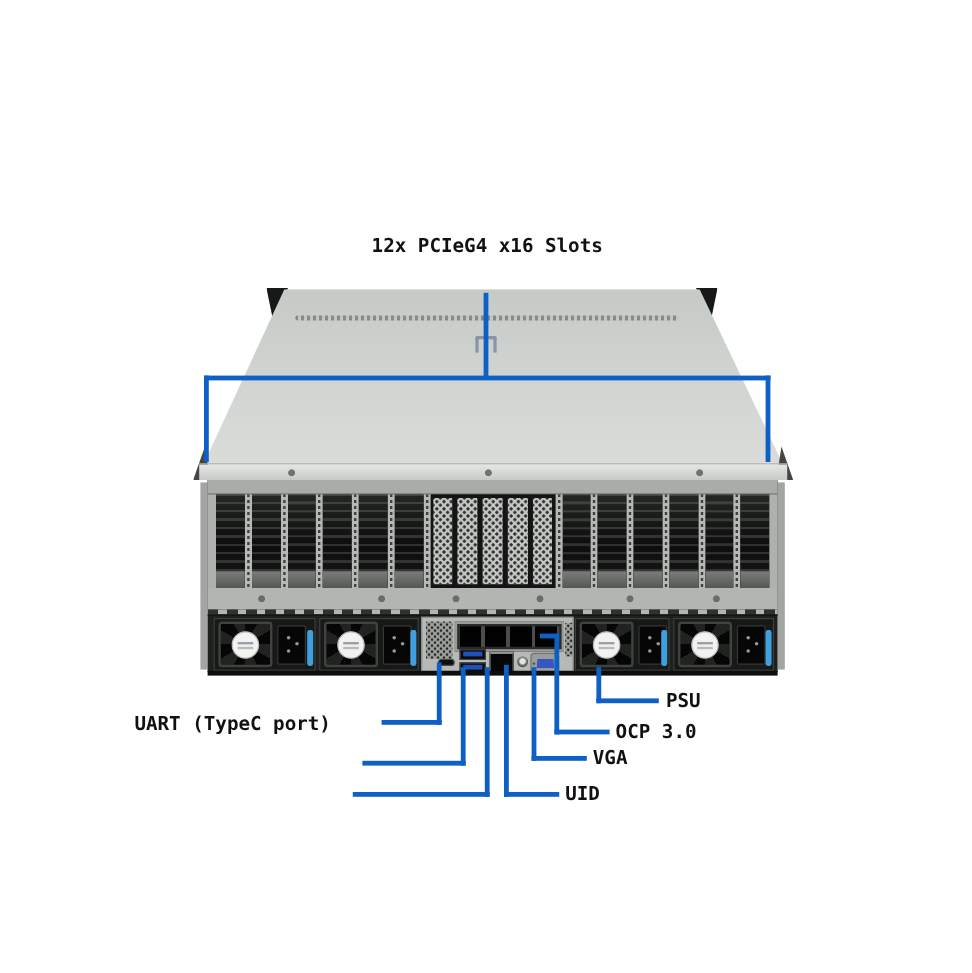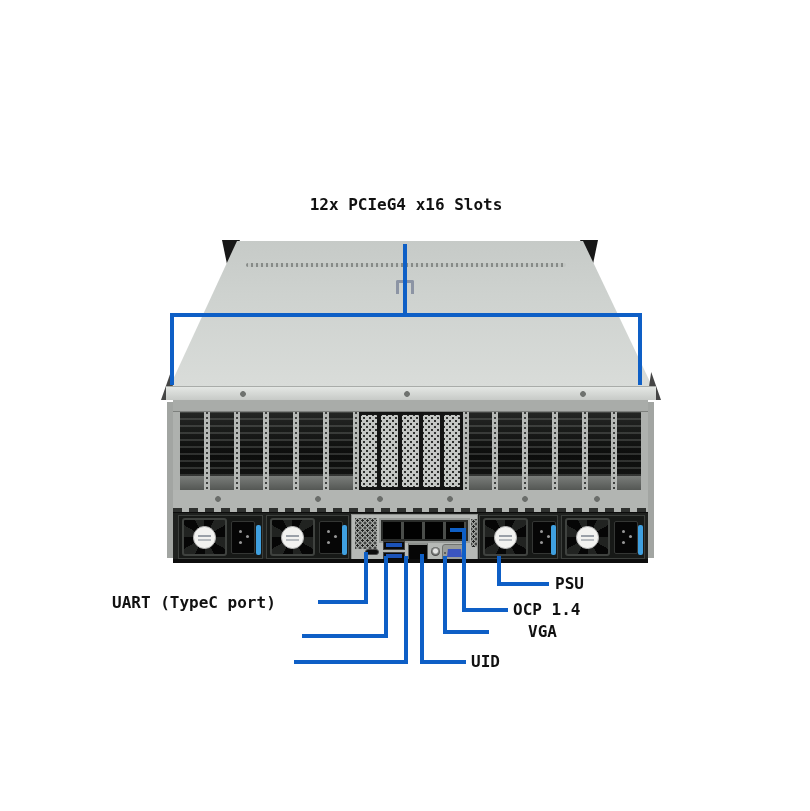--- a/index.html
+++ b/index.html
@@ -250,17 +250,17 @@
 
   <div class="cl" style="left:450px;top:528px;width:16px;height:4px;"></div>
   <div class="cl" style="left:462px;top:528px;width:4px;height:84px;"></div>
   <div class="cl" style="left:462px;top:608px;width:46px;height:4px;"></div>
 
   <div class="cl" style="left:497px;top:556px;width:4px;height:30px;"></div>
   <div class="cl" style="left:497px;top:582px;width:52px;height:4px;"></div>
 
   <div class="lbl r" style="left:112px;top:593px;width:200px;">UART (TypeC port)</div>
   <div class="lbl" style="left:471px;top:652px;">UID</div>
-  <div class="lbl" style="left:494px;top:622px;margin-left:34px;">VGA</div>
-  <div class="lbl" style="left:513px;top:600px;">OCP 1.4</div>
+  <div class="lbl" style="left:494px;top:622px;">VGA</div>
+  <div class="lbl" style="left:513px;top:600px;">OCP 3.0</div>
   <div class="lbl" style="left:555px;top:574px;">PSU</div>
 
 </div>
 
 </body></html>

